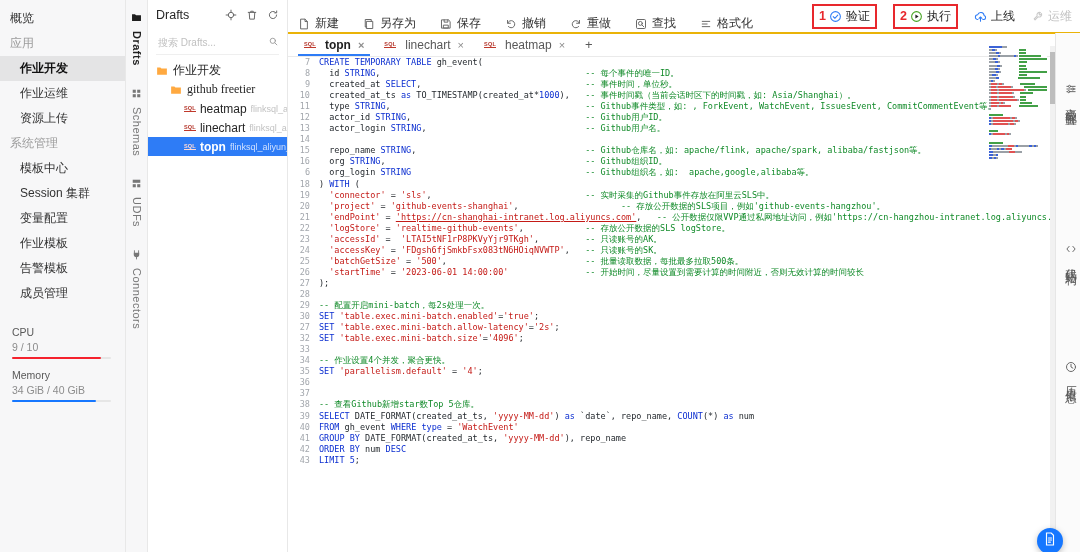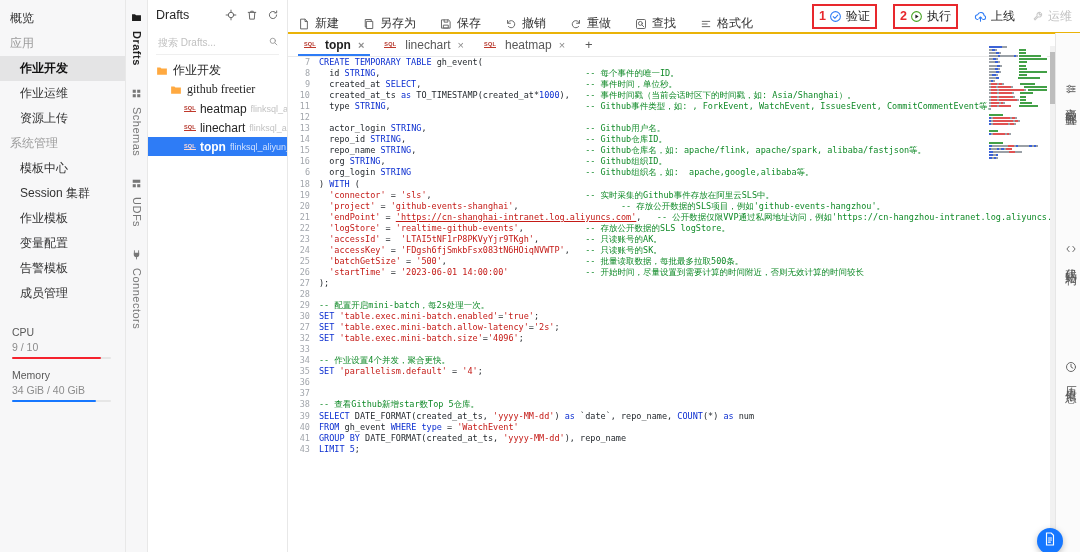--- a/index.html
+++ b/index.html
@@ -93,22 +93,22 @@
 <div class="left-nav">
   <div class="nav-items" id="nav-items">
       <div class="nav-item first">概览</div>
       <div class="nav-item section">应用</div>
       <div class="nav-item active">作业开发</div>
       <div class="nav-item">作业运维</div>
       <div class="nav-item">资源上传</div>
       <div class="nav-item section">系统管理</div>
       <div class="nav-item">模板中心</div>
       <div class="nav-item">Session 集群</div>
+      <div class="nav-item">变量配置</div>
       <div class="nav-item">作业模板</div>
-      <div class="nav-item">变量配置</div>
       <div class="nav-item">告警模板</div>
       <div class="nav-item">成员管理</div>
     </div>
   <div class="resources">
     <div class="res-label">CPU</div>
     <div class="res-value">9 / 10</div>
     <div class="res-track">
         <div class="res-fill" id="cpu-fill" style="width: 90%; background: rgb(245, 34, 45);"></div>
       </div>
     <div class="res-label">Memory</div>
@@ -343,23 +343,23 @@
         <span class="close">×</span>
       </div>
       <div class="newtab">+</div>
     </div>
   <div class="code-area" id="code-area">
       <div class="code-line"><span class="ln">7</span><span class="code-txt"><span class="k">CREATE TEMPORARY TABLE </span><span class="t">gh_event(</span></span></div>
       <div class="code-line"><span class="ln">8</span><span class="code-txt"><span class="t">  id </span><span class="k">STRING</span><span class="t">,</span><span>                                        </span><span class="c">-- 每个事件的唯一ID。</span></span></div>
       <div class="code-line"><span class="ln">9</span><span class="code-txt"><span class="t">  created_at </span><span class="k">SELECT</span><span class="t">,</span><span>                                </span><span class="c">-- 事件时间，单位秒。</span></span></div>
       <div class="code-line"><span class="ln">10</span><span class="code-txt"><span class="t">  created_at_ts </span><span class="k">as</span><span class="t"> TO_TIMESTAMP(created_at*</span><span class="n">1000</span><span class="t">),</span><span>   </span><span class="c">-- 事件时间戳（当前会话时区下的时间戳，如: Asia/Shanghai）。</span></span></div>
       <div class="code-line"><span class="ln">11</span><span class="code-txt"><span class="t">  type </span><span class="k">STRING</span><span class="t">,</span><span>                                      </span><span class="c">-- Github事件类型，如: , ForkEvent, WatchEvent, IssuesEvent, CommitCommentEvent等。</span></span></div>
-      <div class="code-line"><span class="ln">12</span></div>
+      <div class="code-line"><span class="ln">12</span><span class="code-txt"><span class="t">  actor_id </span><span class="k">STRING</span><span class="t">,</span><span>                                  </span><span class="c">-- Github用户ID。</span></span></div>
       <div class="code-line"><span class="ln">13</span><span class="code-txt"><span class="t">  actor_login </span><span class="k">STRING</span><span class="t">,</span><span>                               </span><span class="c">-- Github用户名。</span></span></div>
-      <div class="code-line"><span class="ln">14</span><span class="code-txt"><span class="t">  repo_id </span><span class="k">STRING</span><span class="t">,</span><span>                                   </span><span class="c">-- Github仓库ID。</span></span></div>
+      <div class="code-line"><span class="ln">14</span></div>
       <div class="code-line"><span class="ln">15</span><span class="code-txt"><span class="t">  repo_name </span><span class="k">STRING</span><span class="t">,</span><span>                                 </span><span class="c">-- Github仓库名，如: apache/flink, apache/spark, alibaba/fastjson等。</span></span></div>
       <div class="code-line"><span class="ln">16</span><span class="code-txt"><span class="t">  org </span><span class="k">STRING</span><span class="t">,</span><span>                                       </span><span class="c">-- Github组织ID。</span></span></div>
       <div class="code-line"><span class="ln">6</span><span class="code-txt"><span class="t">  org_login </span><span class="k">STRING</span><span>                                  </span><span class="c">-- Github组织名，如:  apache,google,alibaba等。</span></span></div>
       <div class="code-line"><span class="ln">18</span><span class="code-txt"><span class="t">) </span><span class="k">WITH</span><span class="t"> (</span></span></div>
       <div class="code-line"><span class="ln">19</span><span class="code-txt"><span class="t">  </span><span class="s">'connector'</span><span class="t"> = </span><span class="s">'sls'</span><span class="t">,</span><span>                              </span><span class="c">-- 实时采集的Github事件存放在阿里云SLS中。</span></span></div>
       <div class="code-line"><span class="ln">20</span><span class="code-txt"><span class="t">  </span><span class="s">'project'</span><span class="t"> = </span><span class="s">'github-events-shanghai'</span><span class="t">,</span><span>                    </span><span class="c">-- 存放公开数据的SLS项目，例如'github-events-hangzhou'。</span></span></div>
       <div class="code-line"><span class="ln">21</span><span class="code-txt"><span class="t">  </span><span class="s">'endPoint'</span><span class="t"> = </span><span class="s u">'https://cn-shanghai-intranet.log.aliyuncs.com'</span><span class="t">,</span><span>   </span><span class="c">-- 公开数据仅限VVP通过私网地址访问，例如'https://cn-hangzhou-intranet.log.aliyuncs.com'。</span></span></div>
       <div class="code-line"><span class="ln">22</span><span class="code-txt"><span class="t">  </span><span class="s">'logStore'</span><span class="t"> = </span><span class="s">'realtime-github-events'</span><span class="t">,</span><span>            </span><span class="c">-- 存放公开数据的SLS logStore。</span></span></div>
       <div class="code-line"><span class="ln">23</span><span class="code-txt"><span class="t">  </span><span class="s">'accessId'</span><span class="t"> =  </span><span class="s">'LTAI5tNF1rP8PKVyYjr9TKgh'</span><span class="t">,</span><span>         </span><span class="c">-- 只读账号的AK。</span></span></div>
       <div class="code-line"><span class="ln">24</span><span class="code-txt"><span class="t">  </span><span class="s">'accessKey'</span><span class="t"> = </span><span class="s">'FDgsh6fjSmkbFsx083tN6HOiqNVWTP'</span><span class="t">,</span><span>   </span><span class="c">-- 只读账号的SK。</span></span></div>
@@ -373,20 +373,21 @@
       <div class="code-line"><span class="ln">32</span><span class="code-txt"><span class="k">SET</span><span class="t"> </span><span class="s">'table.exec.mini-batch.size'</span><span class="t">=</span><span class="s">'4096'</span><span class="t">;</span></span></div>
       <div class="code-line"><span class="ln">33</span><span class="code-txt"></span></div>
       <div class="code-line"><span class="ln">34</span><span class="code-txt"><span class="c">-- 作业设置4个并发，聚合更快。</span></span></div>
       <div class="code-line"><span class="ln">35</span><span class="code-txt"><span class="k">SET</span><span class="t"> </span><span class="s">'parallelism.default'</span><span class="t"> = </span><span class="s">'4'</span><span class="t">;</span></span></div>
       <div class="code-line"><span class="ln">36</span><span class="code-txt"></span></div>
       <div class="code-line"><span class="ln">37</span><span class="code-txt"></span></div>
       <div class="code-line"><span class="ln">38</span><span class="code-txt"><span class="c">-- 查看Github新增star数Top 5仓库。</span></span></div>
       <div class="code-line"><span class="ln">39</span><span class="code-txt"><span class="k">SELECT</span><span class="t"> DATE_FORMAT(created_at_ts, </span><span class="s">'yyyy-MM-dd'</span><span class="t">) </span><span class="k">as</span><span class="t"> `date`, repo_name, </span><span class="k">COUNT</span><span class="t">(*) </span><span class="k">as</span><span class="t"> num</span></span></div>
       <div class="code-line"><span class="ln">40</span><span class="code-txt"><span class="k">FROM</span><span class="t"> gh_event </span><span class="k">WHERE</span><span class="t"> </span><span class="k">type</span><span class="t"> = </span><span class="s">'WatchEvent'</span></span></div>
       <div class="code-line"><span class="ln">41</span><span class="code-txt"><span class="k">GROUP BY</span><span class="t"> DATE_FORMAT(created_at_ts, </span><span class="s">'yyyy-MM-dd'</span><span class="t">), repo_name</span></span></div>
+      <div class="code-line"><span class="ln">42</span><span class="code-txt"><span class="k">ORDER BY</span><span class="t"> num </span><span class="k">DESC</span></span></div>
       <div class="code-line"><span class="ln">43</span><span class="code-txt"><span class="k">LIMIT</span><span class="t"> </span><span class="n">5</span><span class="t">;</span></span></div>
     </div>
   <div class="minimap" id="minimap">
       <div class="mm-line">
         <span class="mm-seg" style="width: 12.65px; background: rgb(60, 99, 214);"></span>
         <span class="mm-seg" style="width: 4.95px; background: rgb(154, 160, 166);"></span>
       </div>
       <div class="mm-line">
         <span class="mm-seg" style="width: 2.75px; background: rgb(154, 160, 166);"></span>
         <span class="mm-seg" style="width: 3.3px; background: rgb(60, 99, 214);"></span>

